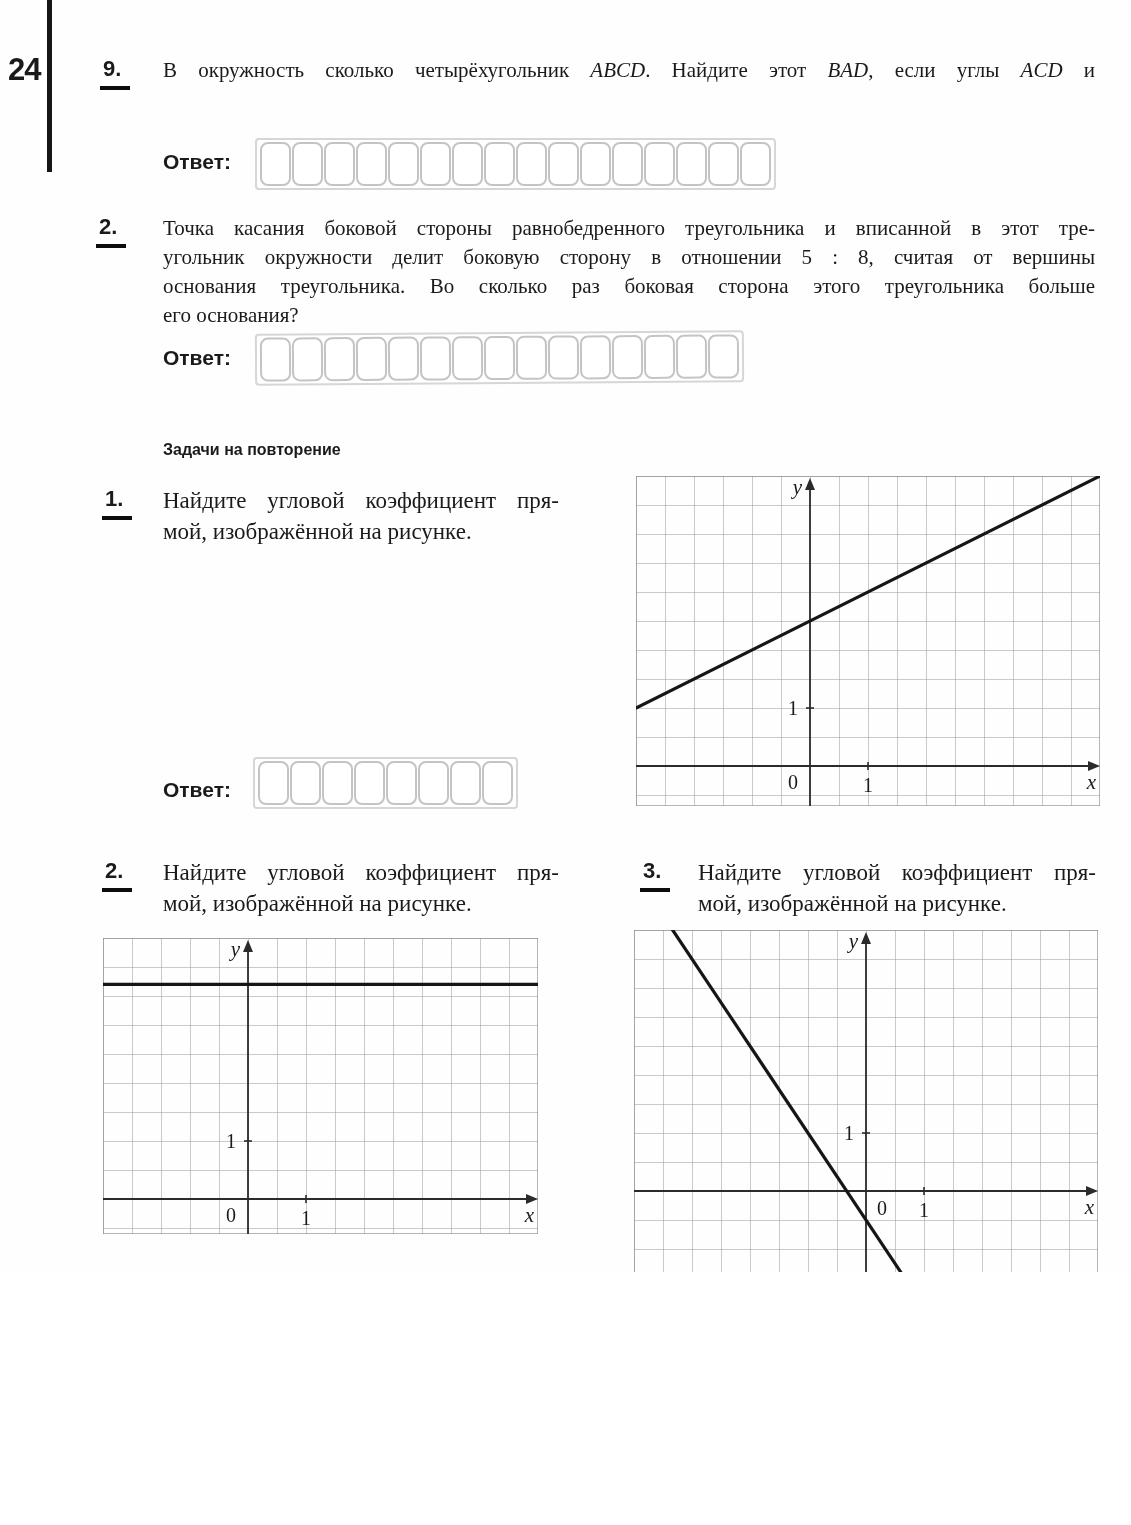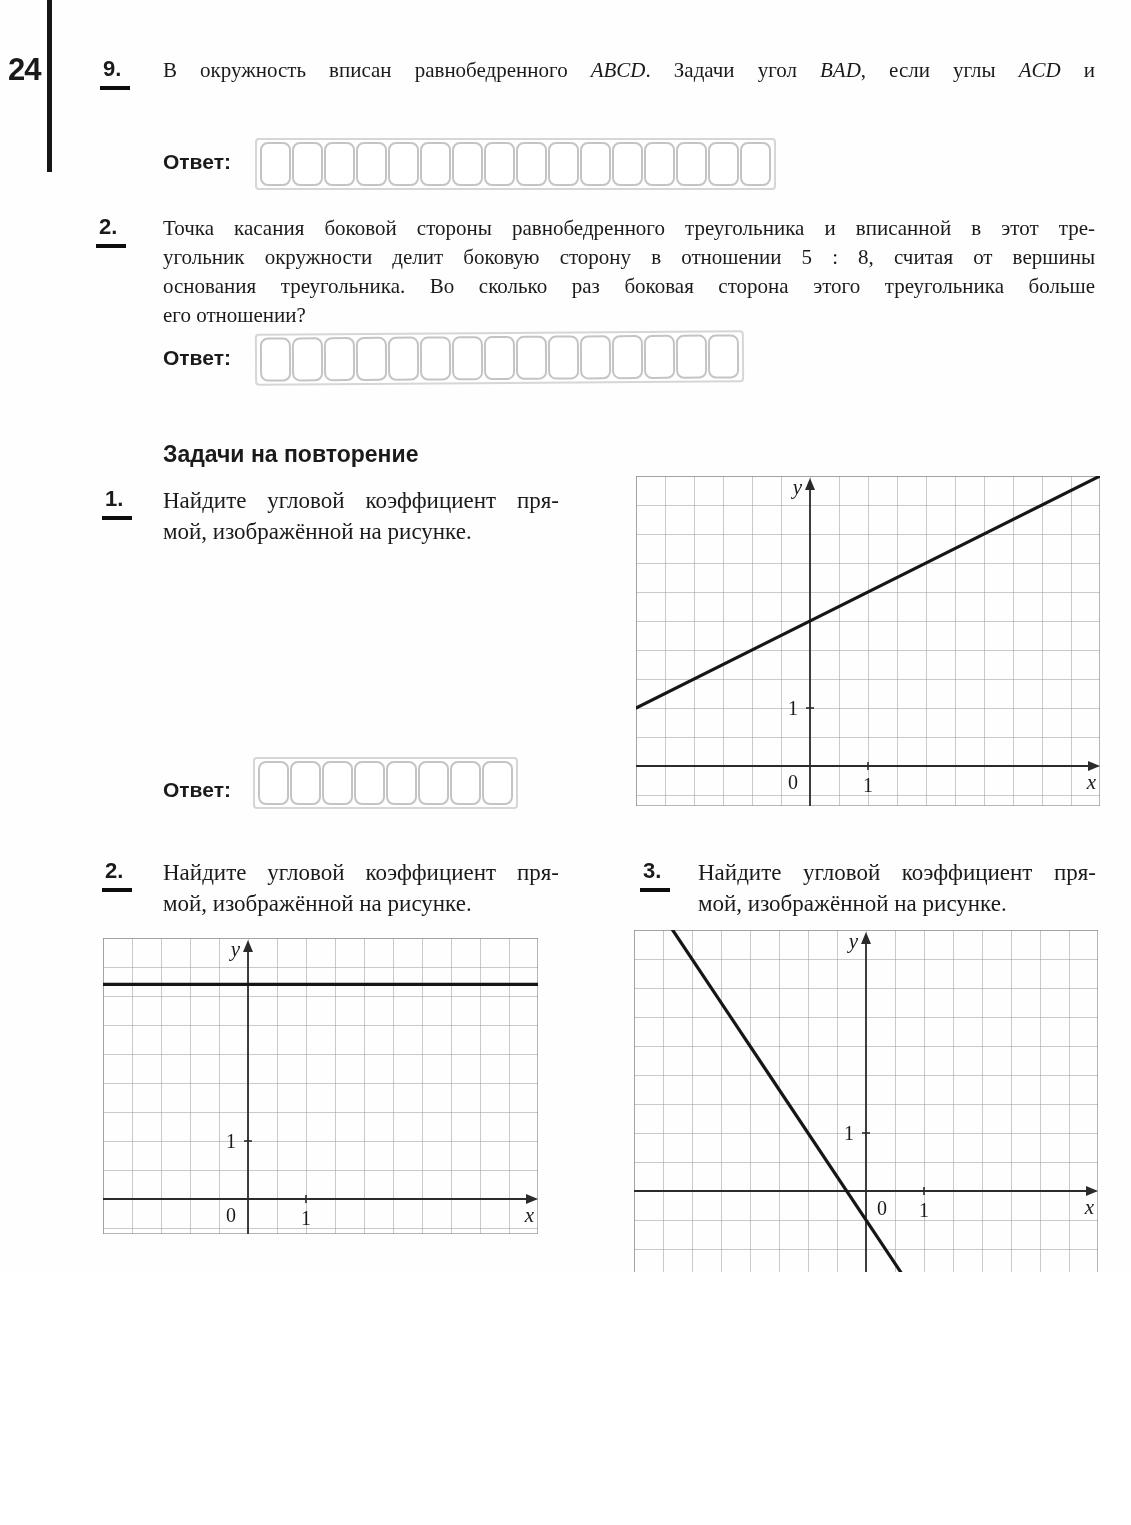--- a/index.html
+++ b/index.html
@@ -13,21 +13,21 @@
   .pnum{font-family:"Liberation Sans", sans-serif;font-weight:bold;font-size:22px;
         border-bottom:4px solid #0d0d0d;padding:0 9px 4px 3px;display:inline-block;}
   
   .ptext{font-size:21px;line-height:29px;}
   .ptext .ln{white-space:normal;}
   .jl{text-align:justify;text-align-last:justify;}
   .ll{text-align:left;}
   .p1text{font-size:23px;line-height:31px;}
   i{font-style:italic;}
   
-  .sec-title{font-family:"Liberation Sans", sans-serif;font-weight:bold;font-size:23px;}
+  .sec-title{font-family:"Liberation Sans", sans-serif;font-weight:bold;font-size:16px;}
   
   .ans-label{font-family:"Liberation Sans", sans-serif;font-weight:bold;font-size:21px;}
   .strip{display:flex;gap:1px;padding:2px 3px;border:2px solid #d6d6d6;border-radius:4px;background:#fff;}
   .strip .cell{width:27px;height:40px;border:2px solid #c4c4c4;border-radius:8px;background:#fff;}
   .tilt1{transform:rotate(-0.4deg);}
   .tilt2{transform:rotate(-0.7deg);}
   
   svg{display:block;}
   svg text{font-family:"Liberation Serif", serif;font-size:20px;fill:#1a1a1a;}
   svg text.var{font-style:italic;font-size:21px;}
@@ -44,21 +44,21 @@
 
 <div id="page">
 
   <div class="abs page-num" style="left:8px;top:52px;">24</div>
   <div class="abs margin-bar" style="left:47px;top:0;height:172px;"></div>
 
   <div class="abs" style="left:100px;top:56px;">
     <span class="pnum">9.</span>
   </div>
   <div class="abs ptext" style="left:163px;top:56px;width:932px;">
-    <div class="ln jl"><span>В окружность вписан равнобедренного </span><i>ABCD</i><span>. Задачи угол </span><i>BAD</i><span>, если углы </span><i>ACD</i><span> и</span></div>
+    <div class="ln jl"><span>В окружность сколько четырёхугольник </span><i>ABCD</i><span>. Найдите этот </span><i>BAD</i><span>, если углы </span><i>ACD</i><span> и</span></div>
   </div>
   <div class="abs ans-label" style="left:163px;top:150px;">Ответ:</div>
   <div class="abs strip" style="left:255px;top:138px;">
       <div class="cell"></div>
       <div class="cell"></div>
       <div class="cell"></div>
       <div class="cell"></div>
       <div class="cell"></div>
       <div class="cell"></div>
       <div class="cell"></div>
@@ -73,21 +73,21 @@
       <div class="cell"></div>
     </div>
 
   <div class="abs" style="left:96px;top:214px;">
     <span class="pnum">2.</span>
   </div>
   <div class="abs ptext" style="left:163px;top:214px;width:932px;">
     <div class="ln jl">Точка касания боковой стороны равнобедренного треугольника и вписанной в этот тре-</div>
     <div class="ln jl">угольник окружности делит боковую сторону в отношении 5 : 8, считая от вершины</div>
     <div class="ln jl">основания треугольника. Во сколько раз боковая сторона этого треугольника больше</div>
-    <div class="ln ll">его отношении?</div>
+    <div class="ln ll">его основания?</div>
   </div>
   <div class="abs ans-label" style="left:163px;top:346px;">Ответ:</div>
   <div class="abs strip tilt1" style="left:255px;top:332px;">
       <div class="cell"></div>
       <div class="cell"></div>
       <div class="cell"></div>
       <div class="cell"></div>
       <div class="cell"></div>
       <div class="cell"></div>
       <div class="cell"></div>

